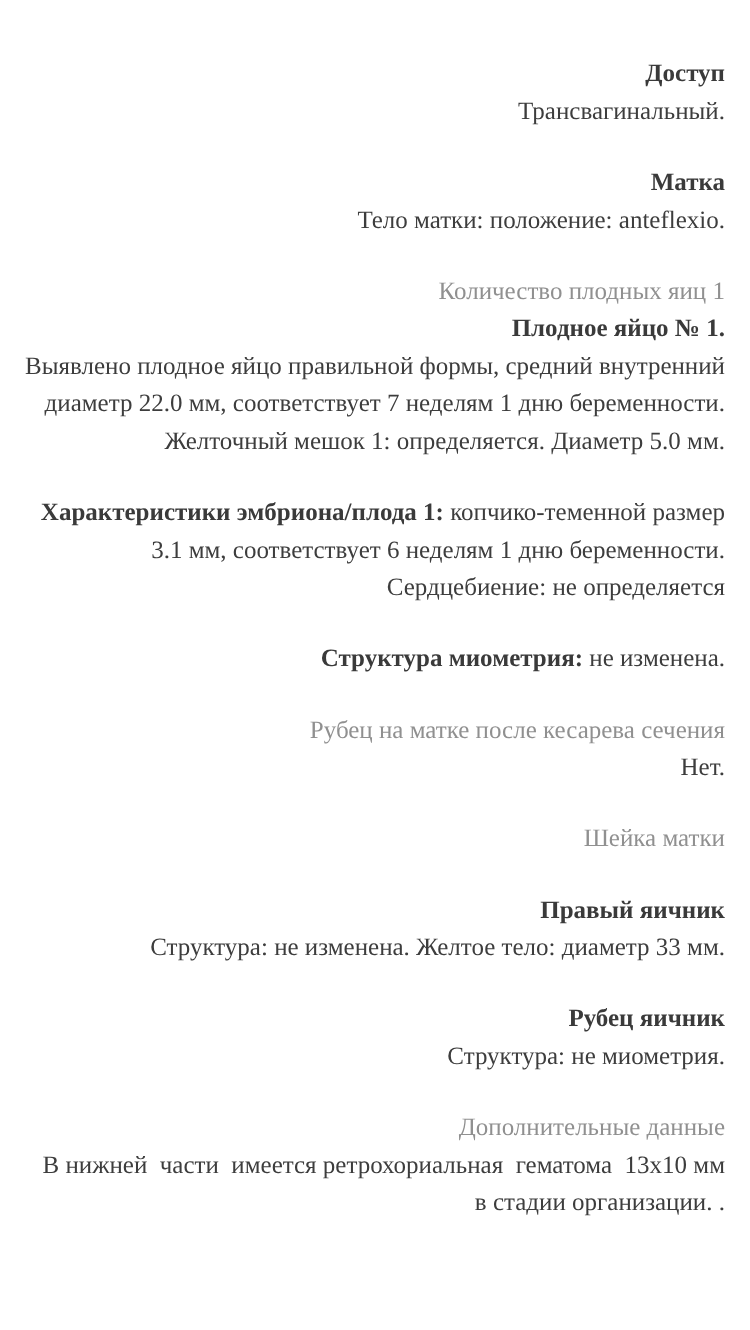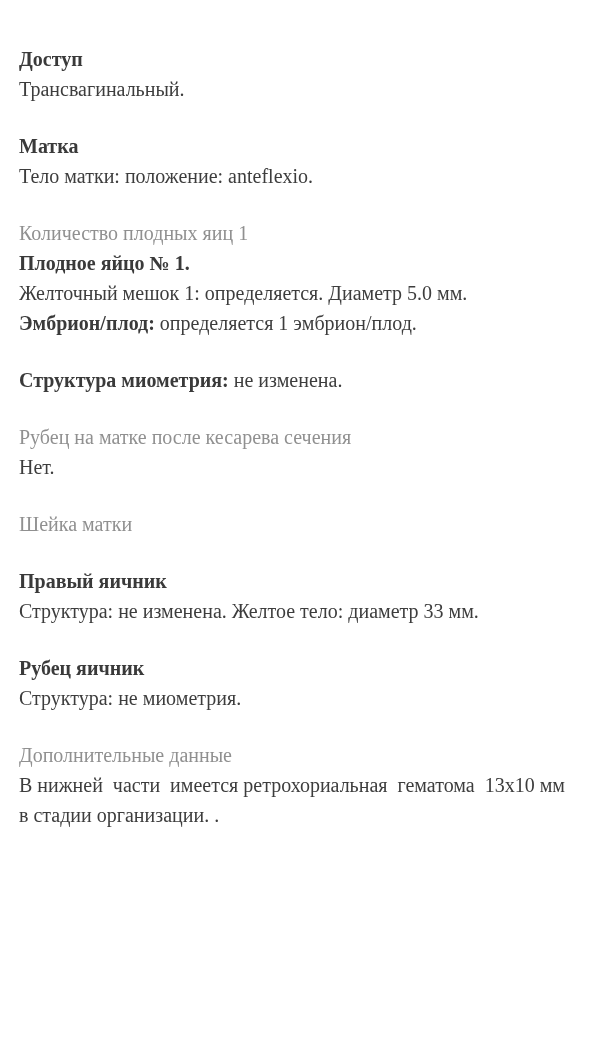--- a/index.html
+++ b/index.html
@@ -12,21 +12,21 @@
     overflow: hidden;
   }
   .doc {
     padding: 44px 20px 0 19px;
     color: #3d3d3d;
     font-size: 20px;
     line-height: 30px;
   }
   .block { margin: 0 0 27px 0; }
   .block:last-child { margin-bottom: 12px; }
-  p { margin: 0; }
+  p { margin: 0; text-align: right; }
   .h { font-weight: bold; color: #3a3a3a; }
   .muted { color: #909090; }
   .lead { font-weight: bold; color: #3a3a3a; }
   .prewrap { white-space: pre-wrap; }
 </style>
 </head>
 <body>
 
 <div class="doc">
 
@@ -36,24 +36,28 @@
   </section>
 
   <section class="block">
     <p class="h">Матка</p>
     <p>Тело матки: положение: anteflexio.</p>
   </section>
 
   <section class="block">
     <p class="muted">Количество плодных яиц 1</p>
     <p class="h">Плодное яйцо № 1.</p>
+    <p>Выявлено плодное яйцо правильной формы, средний внутренний диаметр 22.0 мм, соответствует 7 неделям 1 дню беременности.</p>
     <p>Желточный мешок 1: определяется. Диаметр 5.0 мм.</p>
-    <p><span class="lead">Эмбрион/плод:</span><span> определяется 1 эмбрион/плод.</span></p>
   </section>
 
+  <section class="block">
+    <p><span class="lead">Характеристики эмбриона/плода 1:</span><span> копчико-теменной размер 3.1 мм, соответствует 6 неделям 1 дню беременности.</span></p>
+    <p>Сердцебиение: не определяется</p>
+  </section>
 
   <section class="block">
     <p><span class="lead">Структура миометрия:</span><span> не изменена.</span></p>
   </section>
 
   <section class="block">
     <p class="muted">Рубец на матке после кесарева сечения</p>
     <p>Нет.</p>
   </section>
 

